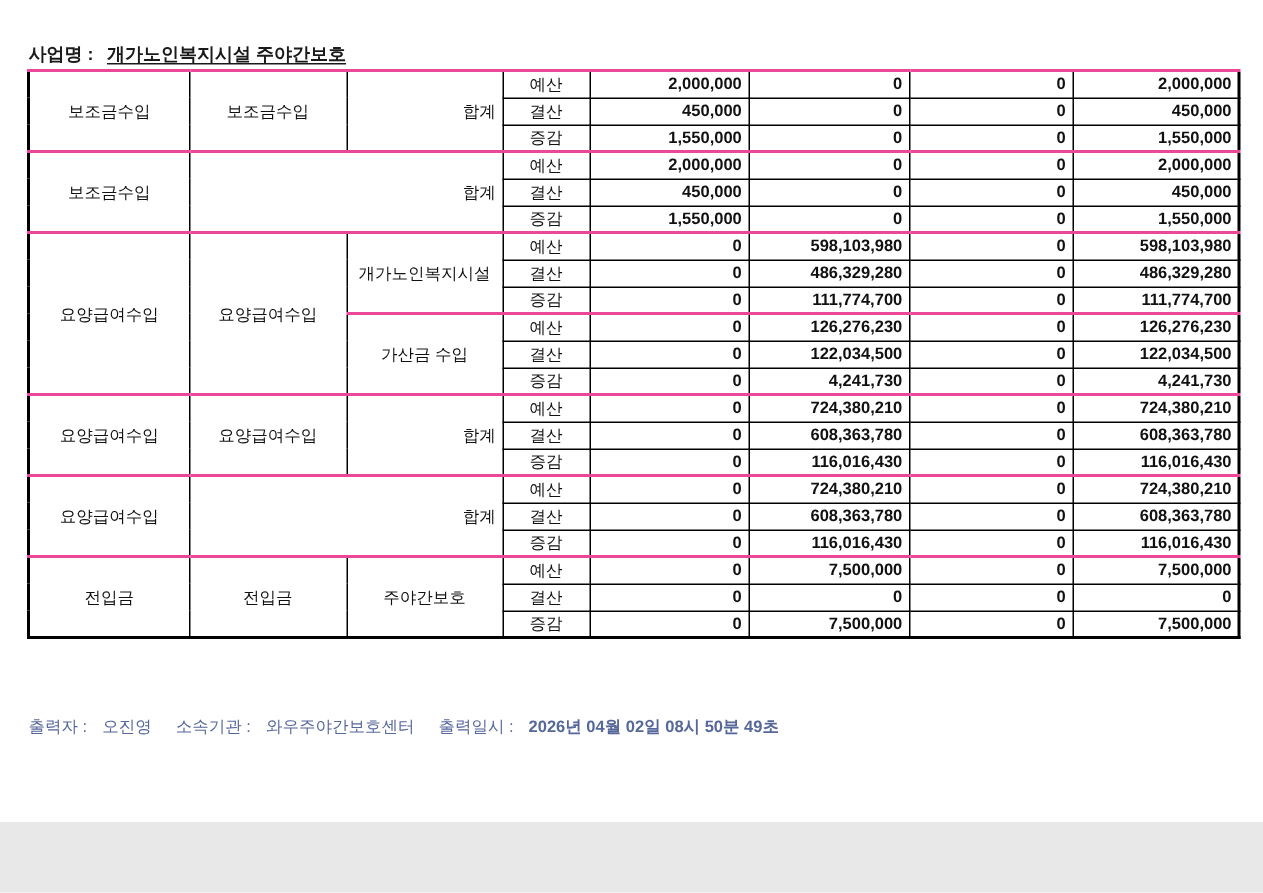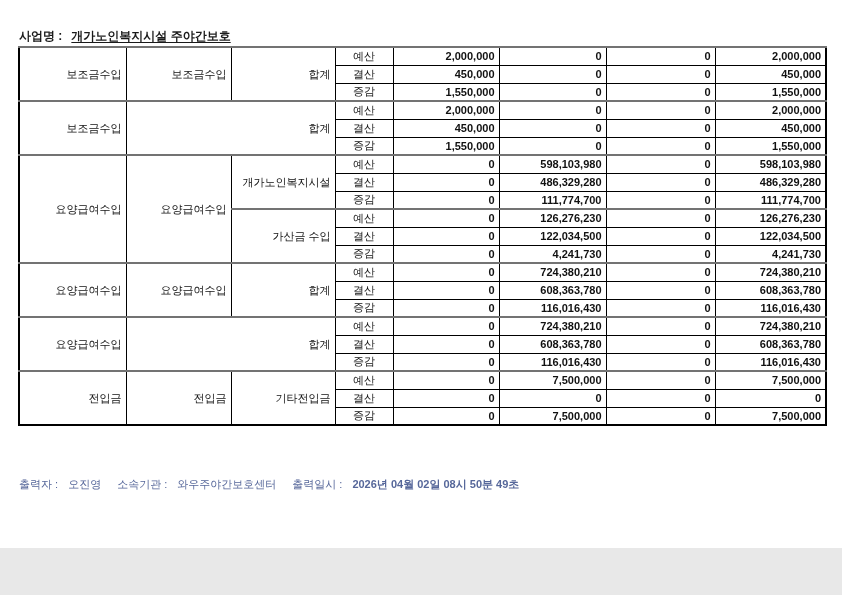--- a/index.html
+++ b/index.html
@@ -38,22 +38,22 @@
   }
   table.report td {
     border: 1px solid #000;
     height: 18px;
     font-size: 11px;
     color: #111;
     padding: 0 4px;
     white-space: nowrap;
     overflow: hidden;
   }
-  tr.block-start td, tr.group-start td { border-top: 2px solid #737373; }
-  td.cat-cell   { text-align: right;  padding-left: 5px; }
+  tr.block-start td, tr.group-start td { border-top: 2px solid #ec4899; }
+  td.cat-cell   { text-align: center;  padding-left: 5px; }
   td.center     { text-align: right; }
   td.rowtype-cell { text-align: center; padding: 0 2px; }
   td.num-cell   { text-align: right; font-weight: 700; padding-right: 5px; }
   .footer {
     position: absolute;
     left: 19px;
     top: 477px;
     font-size: 11px;
     color: #56679a;
     white-space: nowrap;
@@ -228,21 +228,21 @@
         <tr>
           <td class="rowtype-cell">증감</td>
           <td class="num-cell">0</td>
           <td class="num-cell">116,016,430</td>
           <td class="num-cell">0</td>
           <td class="num-cell">116,016,430</td>
         </tr>
         <tr class="block-start">
           <td class="cat-cell" rowspan="3">전입금</td>
           <td class="cat-cell" rowspan="3">전입금</td>
-          <td class="cat-cell" rowspan="3">기타전입금</td>
+          <td class="cat-cell" rowspan="3">주야간보호</td>
           <td class="rowtype-cell">예산</td>
           <td class="num-cell">0</td>
           <td class="num-cell">7,500,000</td>
           <td class="num-cell">0</td>
           <td class="num-cell">7,500,000</td>
         </tr>
         <tr>
           <td class="rowtype-cell">결산</td>
           <td class="num-cell">0</td>
           <td class="num-cell">0</td>

